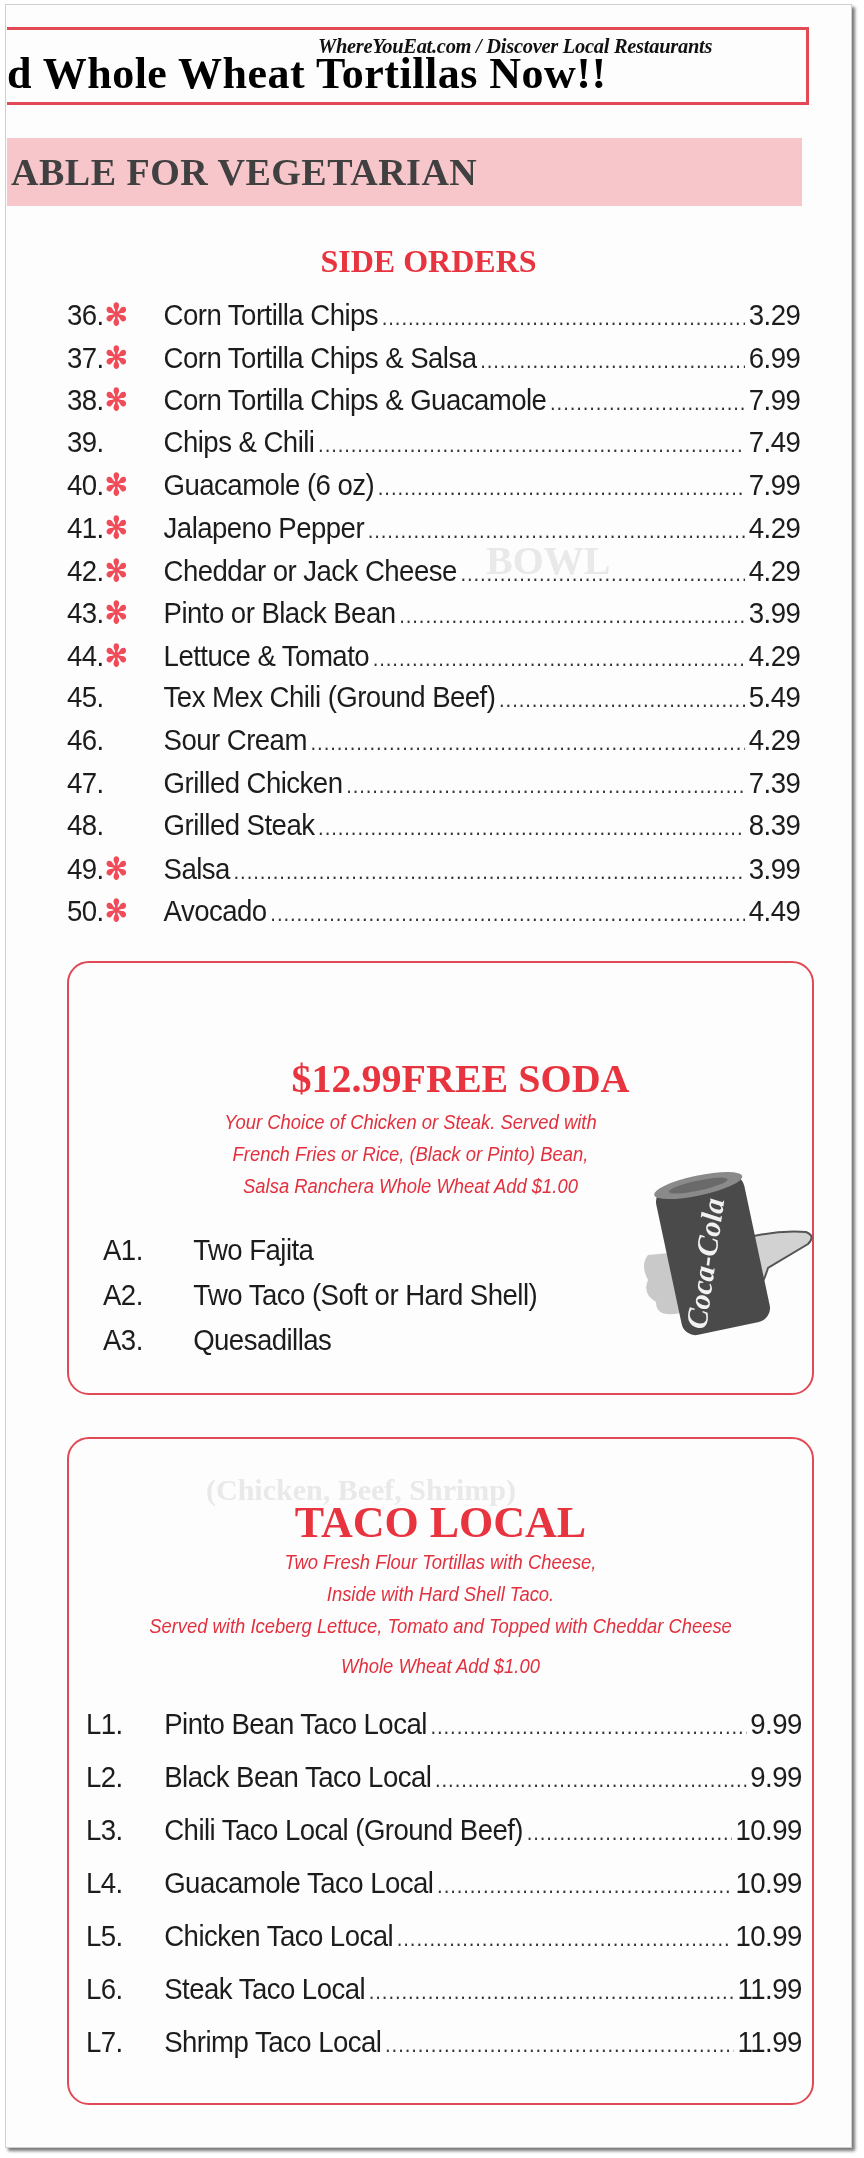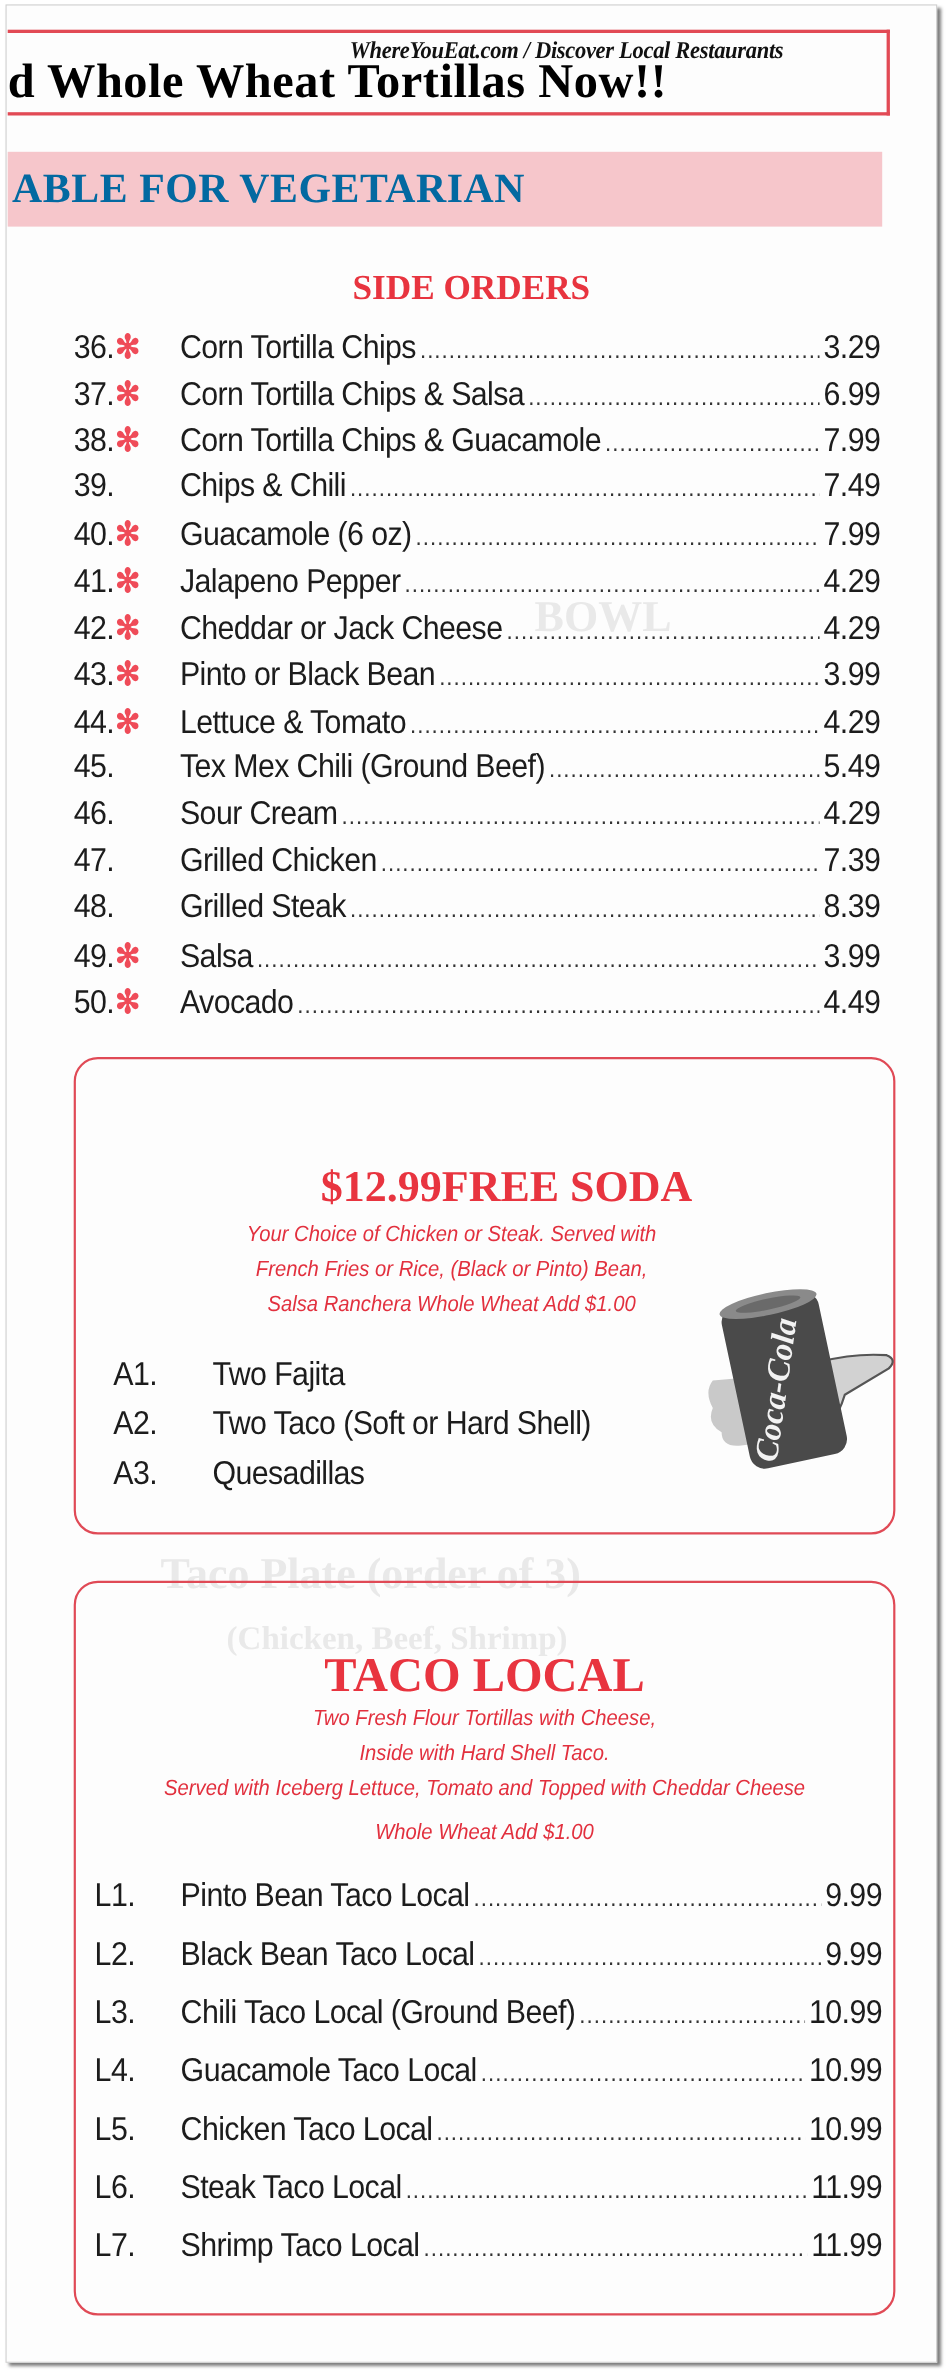--- a/index.html
+++ b/index.html
@@ -34,21 +34,21 @@
     position:absolute; left:0; top:18px;
     font-family:"Liberation Serif", serif; font-weight:bold; font-size:44px; color:#000000;
     white-space:nowrap; letter-spacing:0.5px;
   }
   .veg-band {
     position:absolute; left:1px; top:133px; width:795px; height:68px;
     background:#f6c6cb;
   }
   .veg-text {
     position:absolute; left:4px; top:12px;
-    font-family:"Liberation Serif", serif; font-weight:bold; font-size:38px; color:#0369a1;
+    font-family:"Liberation Serif", serif; font-weight:bold; font-size:38px; color:#404040;
     white-space:nowrap; letter-spacing:0.5px;
   }
   .section-title {
     position:absolute; left:0; width:845px; text-align:center;
     font-family:"Liberation Serif", serif; font-weight:bold; color:#e8343f;
     white-space:nowrap;
   }
   .row {
     position:absolute; height:36px; display:flex; align-items:baseline;
     font-size:30px; color:#1c1c1c; letter-spacing:-0.6px;
@@ -73,21 +73,20 @@
   .can {
     position:absolute; left:622px; top:1155px; width:190px; height:180px;
   }
 </style>
 </head>
 <body>
 
 <div class="page">
 
   <div class="ghost" style="left:480px;top:532px;font-size:40px;">BOWL</div>
-  <div class="ghost" style="left:140px;top:1402px;font-size:40px;">Taco Plate (order of 3)</div>
   <div class="ghost" style="left:200px;top:1468px;font-size:30px;">(Chicken, Beef, Shrimp)</div>
 
   <div class="watermark">WhereYouEat.com / Discover Local Restaurants</div>
 
   <div class="banner">
     <div class="banner-text">d Whole Wheat Tortillas Now!!</div>
   </div>
 
   <div class="veg-band">
     <div class="veg-text">ABLE FOR VEGETARIAN</div>

